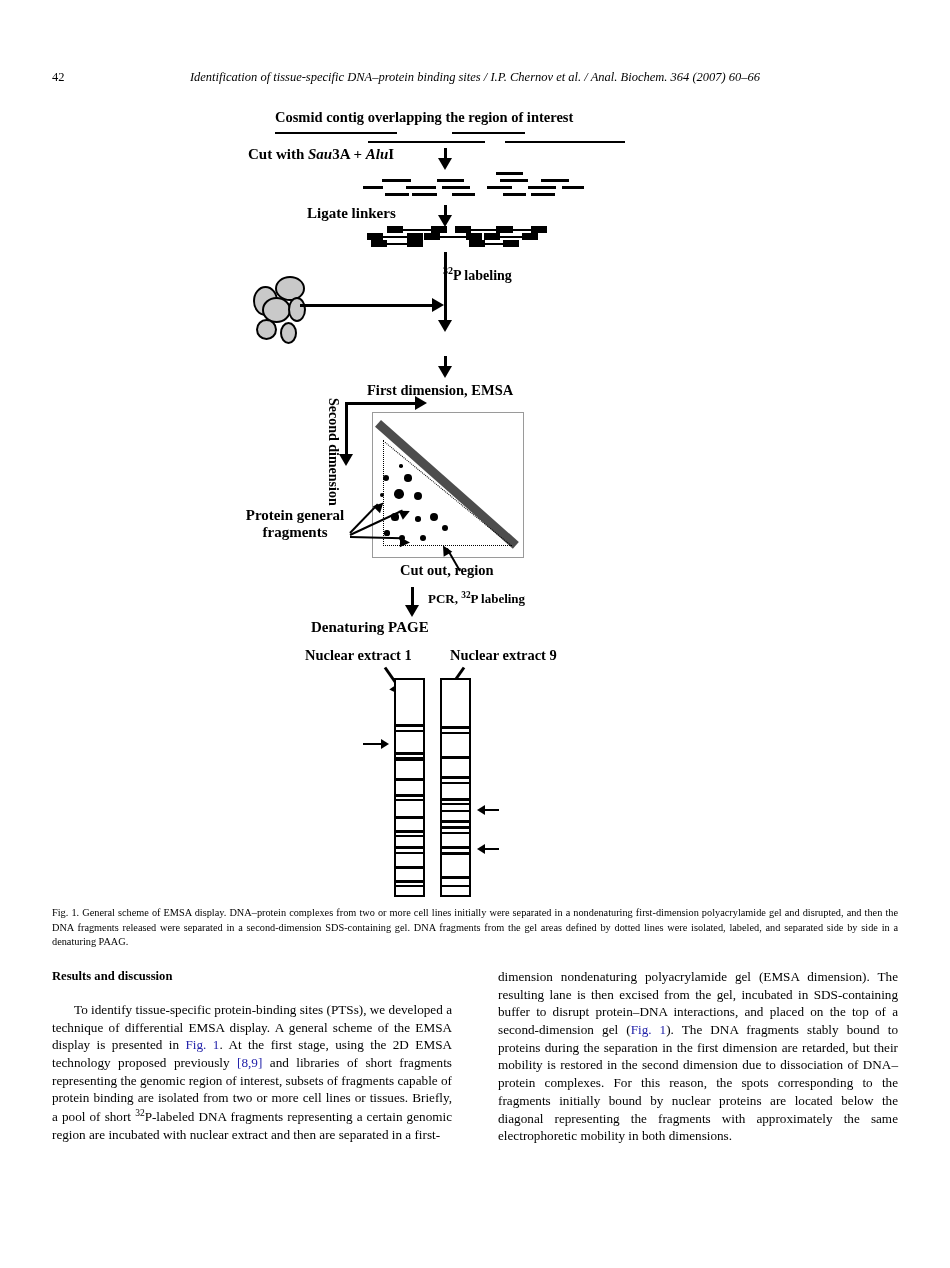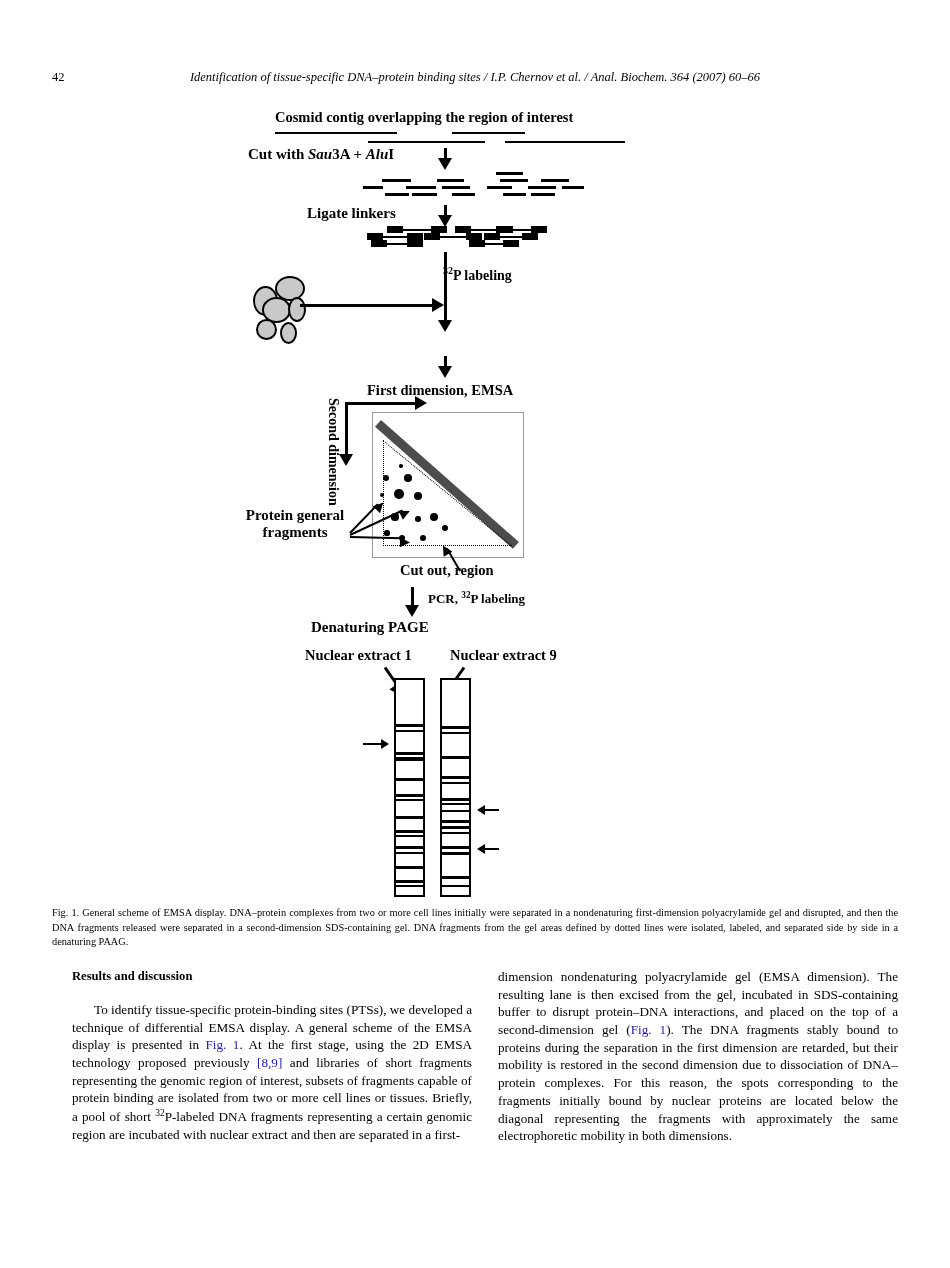--- a/index.html
+++ b/index.html
@@ -62,21 +62,21 @@
             transform-origin:0 50%;}
 
   
   #caption{position:absolute;left:52px;top:906px;width:846px;
            font-size:10.3px;line-height:1.42;text-align:justify;}
 
   
   #body{position:absolute;left:52px;top:968px;width:846px;height:260px;}
   .col{position:absolute;top:0;width:400px;font-size:13.2px;line-height:1.34;
        text-align:justify;}
-  #col-left{left:0;margin-left:20px;}
+  #col-left{left:0;}
   #col-right{left:446px;}
   h2.sec{font-size:12.6px;font-weight:bold;margin:0 0 16px 0;text-align:left;}
   p.para{margin:0;text-indent:22px;}
   a.ref{color:#2222aa;text-decoration:none;}
   sup{font-size:0.72em;vertical-align:super;}
 </style>
 </head>
 <body>
 
 <div class="page">

